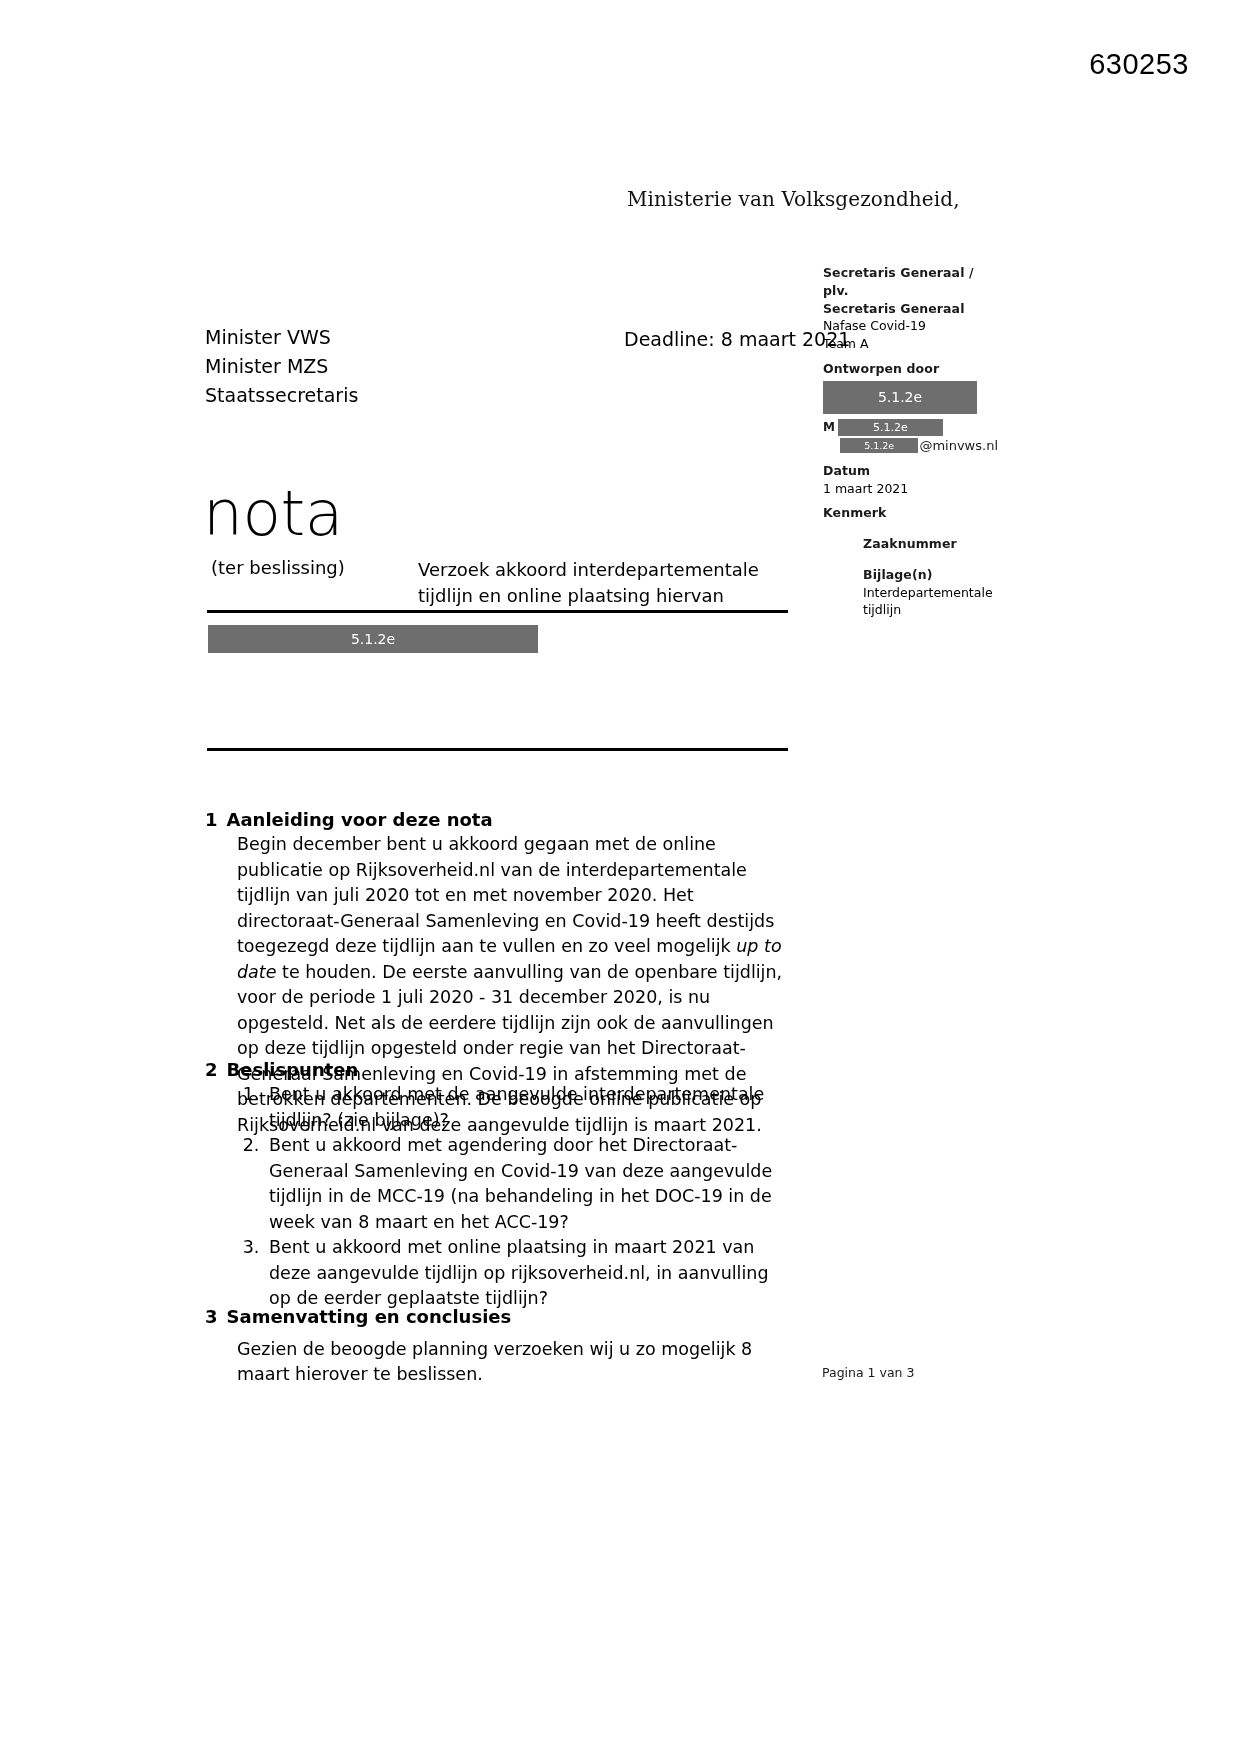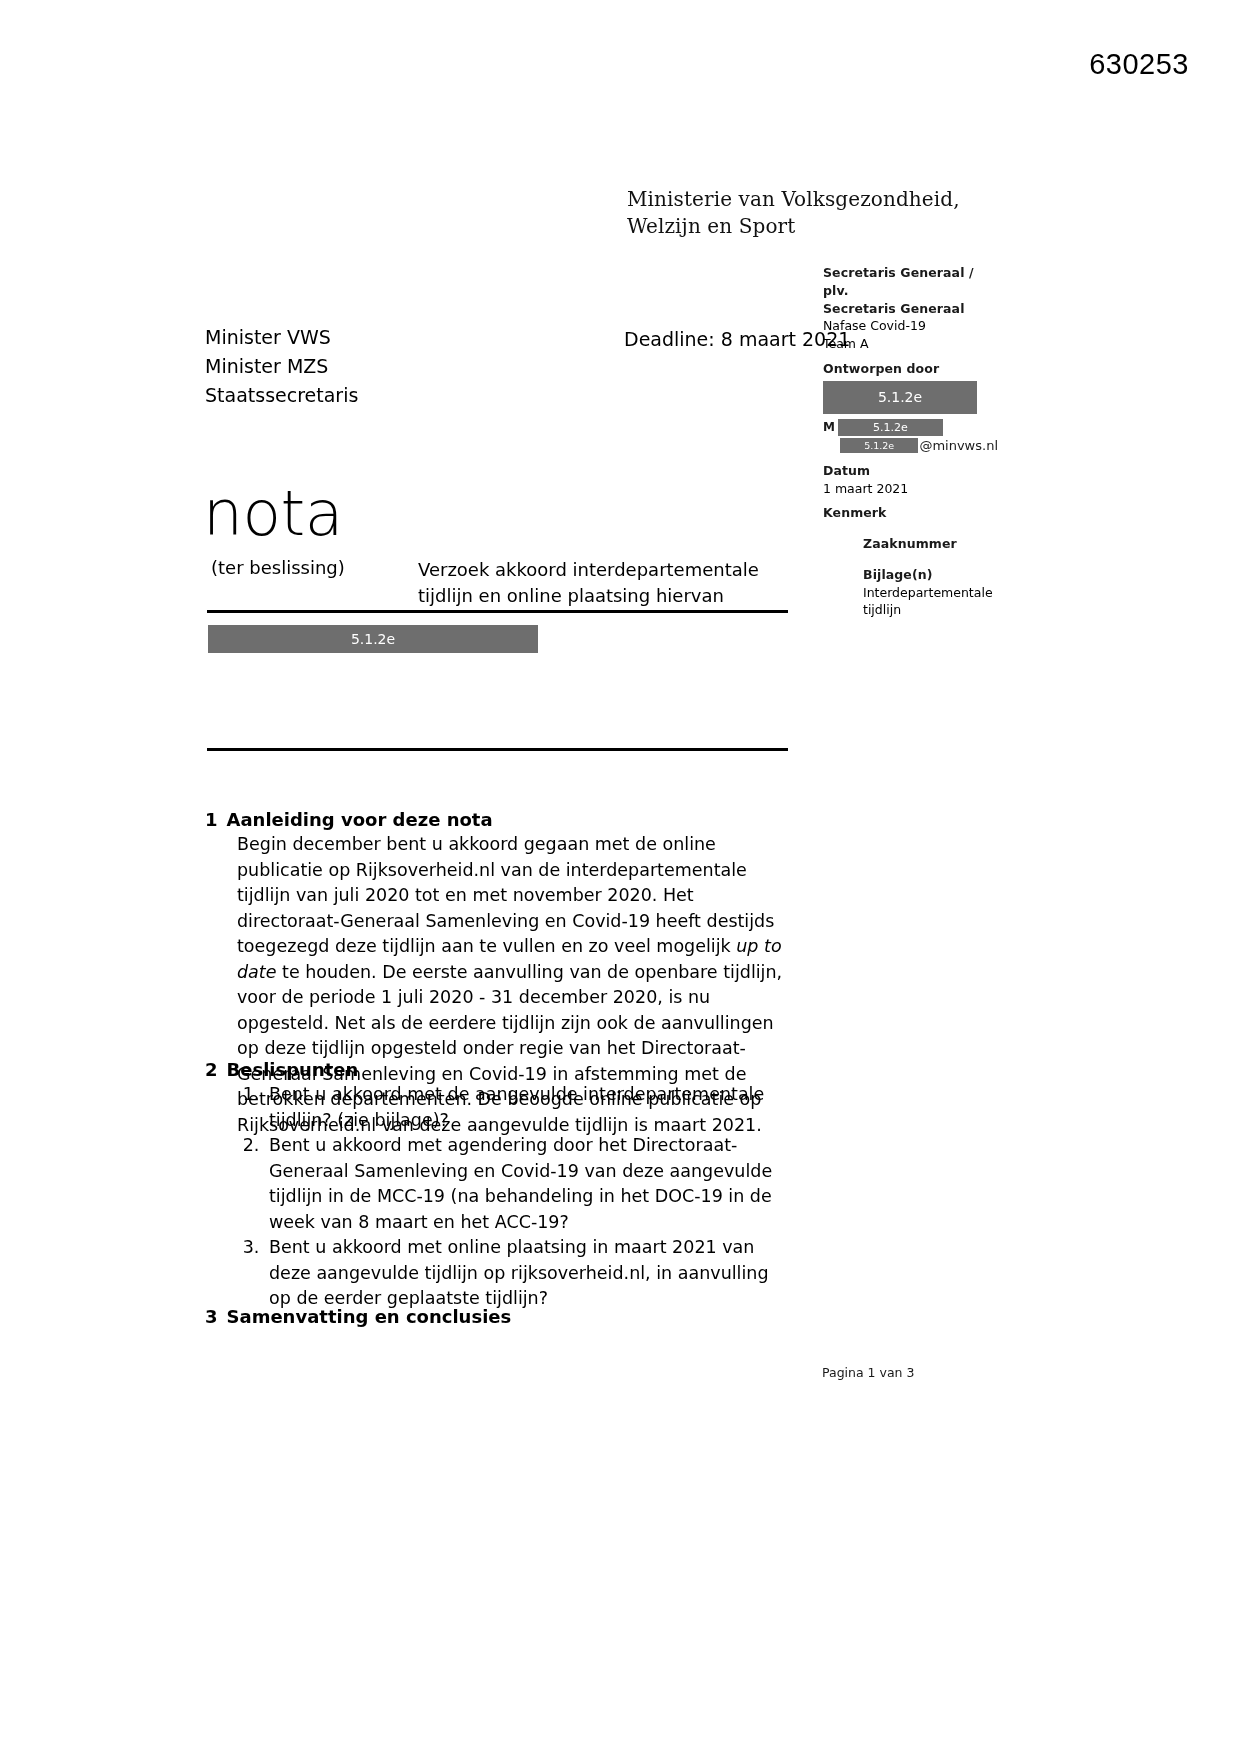--- a/index.html
+++ b/index.html
@@ -124,21 +124,20 @@
 </style>
 </head>
 <body>
 
 <div class="page">
 
   <div class="docnum">630253</div>
 
   <div class="ministry">
     <div>Ministerie van Volksgezondheid,</div>
-    <div>Welzijn en Sport</div>
   </div>
 
   <div class="addressee">
     <div>Minister VWS</div>
     <div>Minister MZS</div>
     <div>Staatssecretaris</div>
   </div>
 
   <div class="deadline">Deadline: 8 maart 2021</div>
 
@@ -201,20 +200,21 @@
   <div class="section s2">
     <div class="sec-head">
       <span class="num">2</span>
       <span>Beslispunten</span>
     </div>
     <ol class="points">
       <li>Bent u akkoord met de aangevulde interdepartementale tijdlijn? (zie bijlage)?</li>
       <li>Bent u akkoord met agendering door het Directoraat-Generaal Samenleving en Covid-19 van deze aangevulde tijdlijn in de MCC-19 (na behandeling in het DOC-19 in de week van 8 maart en het ACC-19?</li>
       <li>Bent u akkoord met online plaatsing in maart 2021 van deze aangevulde tijdlijn op rijksoverheid.nl, in aanvulling op de eerder geplaatste tijdlijn?</li>
     </ol>
+    <div class="closing">Gezien de beoogde planning verzoeken wij u zo mogelijk 8 maart hierover te beslissen.</div>
   </div>
 
   <div class="section s3">
     <div class="sec-head">
       <span class="num">3</span>
       <span>Samenvatting en conclusies</span>
     </div>
   </div>
 
   <div class="footer">Pagina 1 van 3</div>

